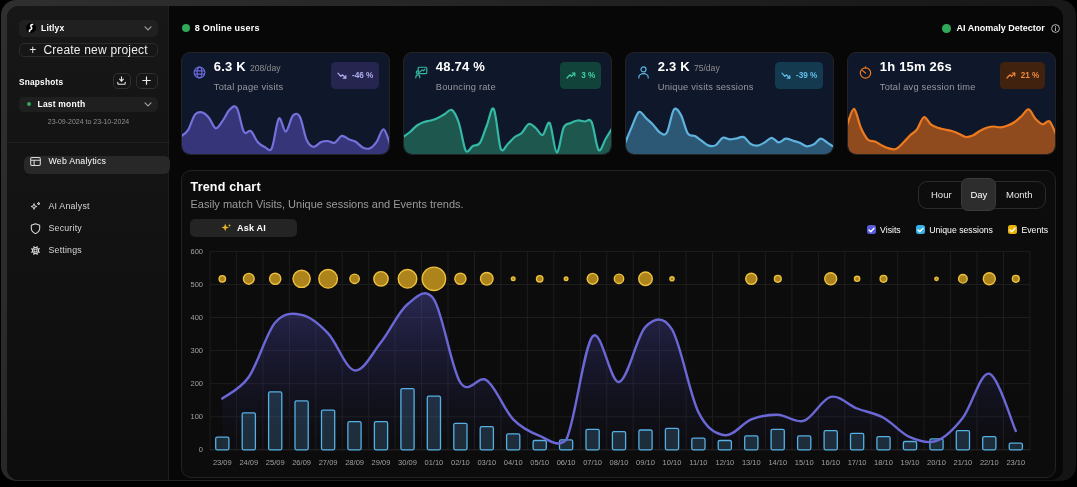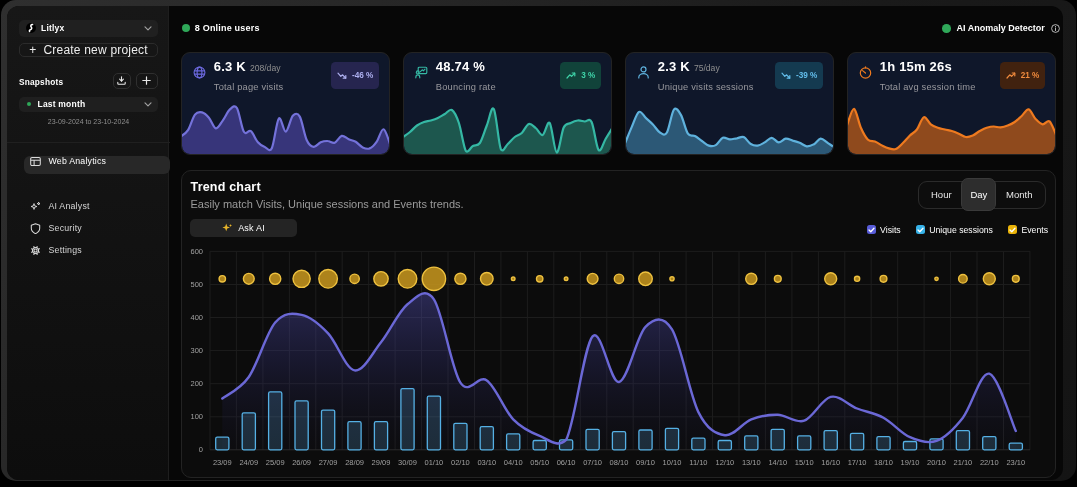--- a/index.html
+++ b/index.html
@@ -52,21 +52,21 @@
 
 #trend { left:180.8px; top:170px; width:875.6px; height:308px; background:#0c0c0c; border:1px solid #232323; border-radius:10px; }
 #ttitle { left:190.5px; top:180px; color:#fff; font-size:12.5px; font-weight:700; letter-spacing:0.2px; }
 #tsub { left:190.5px; top:198px; color:#9b9b9b; font-size:11px; }
 #seg { left:918px; top:181px; width:127.5px; height:27.5px; border:1px solid #2b2b2b; border-radius:9px; background:#0d0d0d;
   display:flex; align-items:center; justify-content:space-between; padding:0 4px; }
 #seg .t { color:#e8e8e8; font-size:9.5px; padding:0 8px; }
 #seg .t.on { background:#2d2d2d; border:1px solid #3a3a3a; border-radius:7px; color:#fff; height:33px; display:flex; align-items:center; }
 #askai { left:190px; top:219px; width:107px; height:18px; background:#242424; border-radius:5px;
   display:flex; align-items:center; justify-content:center; }
-#askai span { color:#fff; font-size:9px; font-weight:400; margin-left:6px; letter-spacing:0.2px; }
+#askai span { color:#fff; font-size:9px; font-weight:700; margin-left:6px; letter-spacing:0.2px; }
 #legend { left:0; top:224.5px; width:1048px; display:flex; justify-content:flex-end; align-items:center; }
 #legend .cb { width:9px; height:9px; border-radius:2.5px; display:flex; align-items:center; justify-content:center; }
 #legend span { color:#fff; font-size:8.7px; margin-left:4.5px; }
 #legend .gap { width:15px; }
 </style></head>
 <body>
 <div id="page">
   <div id="frame"></div>
   <div id="inner">
     <div id="sidebar">

